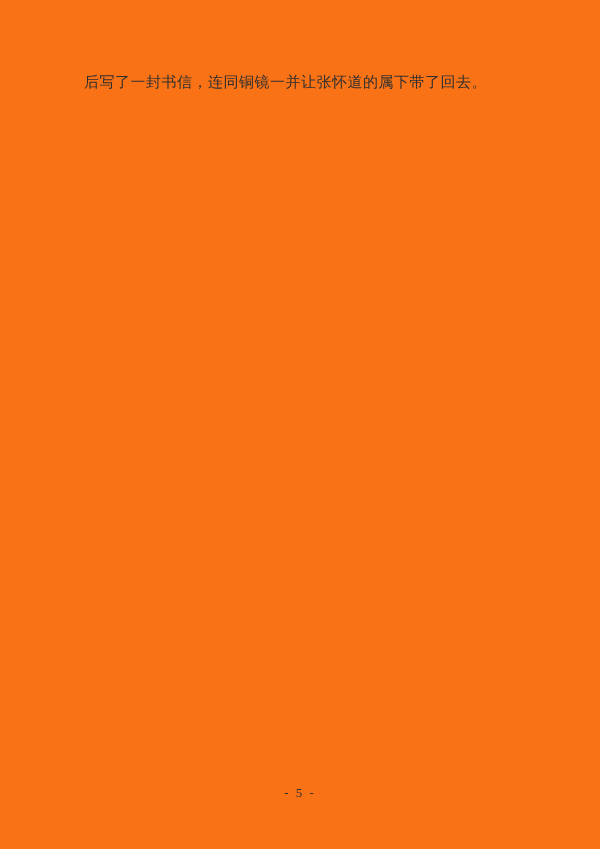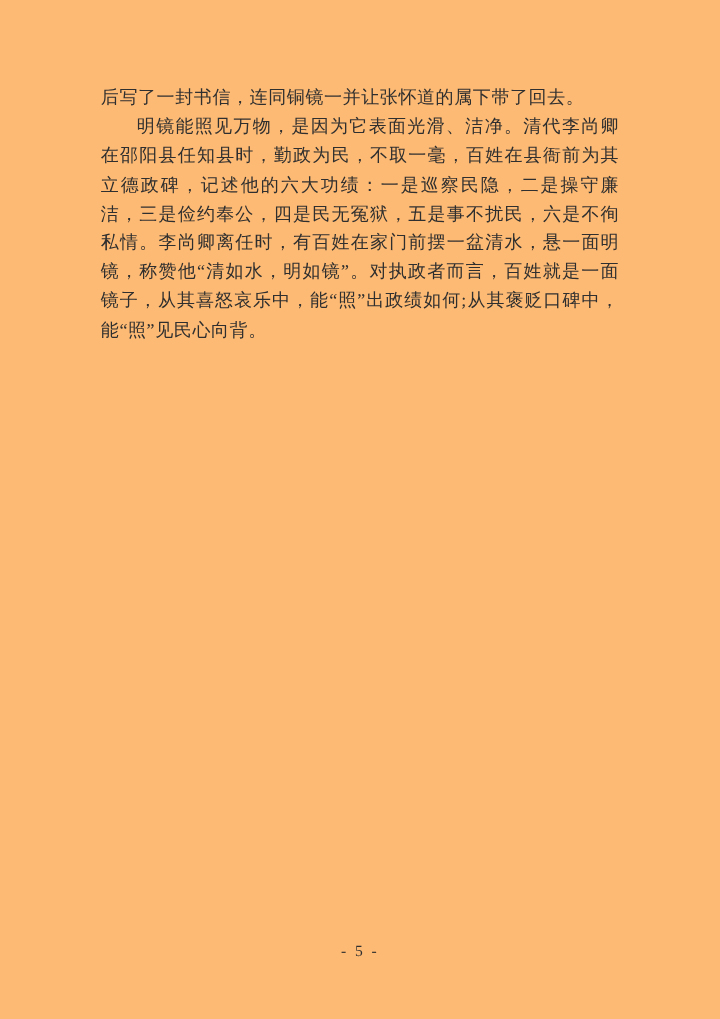--- a/index.html
+++ b/index.html
@@ -4,21 +4,21 @@
 <style>
   html, body {
     margin: 0;
     padding: 0;
     background: #ffffff;
   }
   .page {
     position: relative;
     width: 600px;
     height: 849px;
-    background: #fdba74;
+    background: #f97316;
     overflow: hidden;
     font-family: "Liberation Serif", "DejaVu Serif", serif;
     color: #2f2f2f;
   }
   .content {
     position: absolute;
     left: 84px;
     top: 70px;
     width: 432px;
     font-size: 15px;
@@ -44,16 +44,15 @@
     letter-spacing: 2px;
     color: #2f2f2f;
   }
 </style>
 </head>
 <body>
 
 <div class="page">
   <div class="content">
     <p class="para no-indent">后写了一封书信，连同铜镜一并让张怀道的属下带了回去。</p>
-    <p class="para">明镜能照见万物，是因为它表面光滑、洁净。清代李尚卿在邵阳县任知县时，勤政为民，不取一毫，百姓在县衙前为其立德政碑，记述他的六大功绩：一是巡察民隐，二是操守廉洁，三是俭约奉公，四是民无冤狱，五是事不扰民，六是不徇私情。李尚卿离任时，有百姓在家门前摆一盆清水，悬一面明镜，称赞他“清如水，明如镜”。对执政者而言，百姓就是一面镜子，从其喜怒哀乐中，能“照”出政绩如何;从其褒贬口碑中，能“照”见民心向背。</p>
   </div>
   <div class="page-number">- 5 -</div>
 </div>
 
 </body></html>

